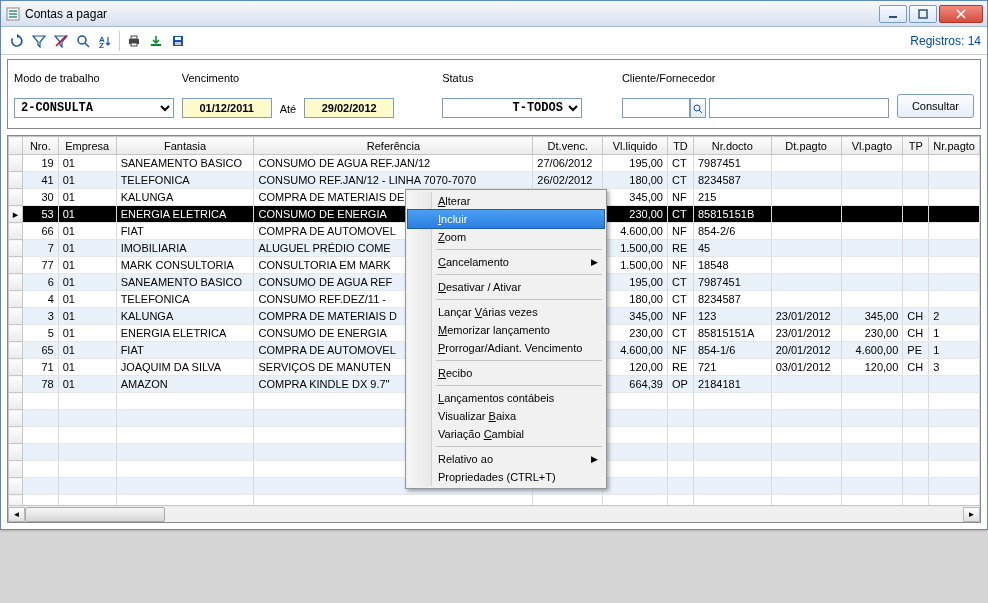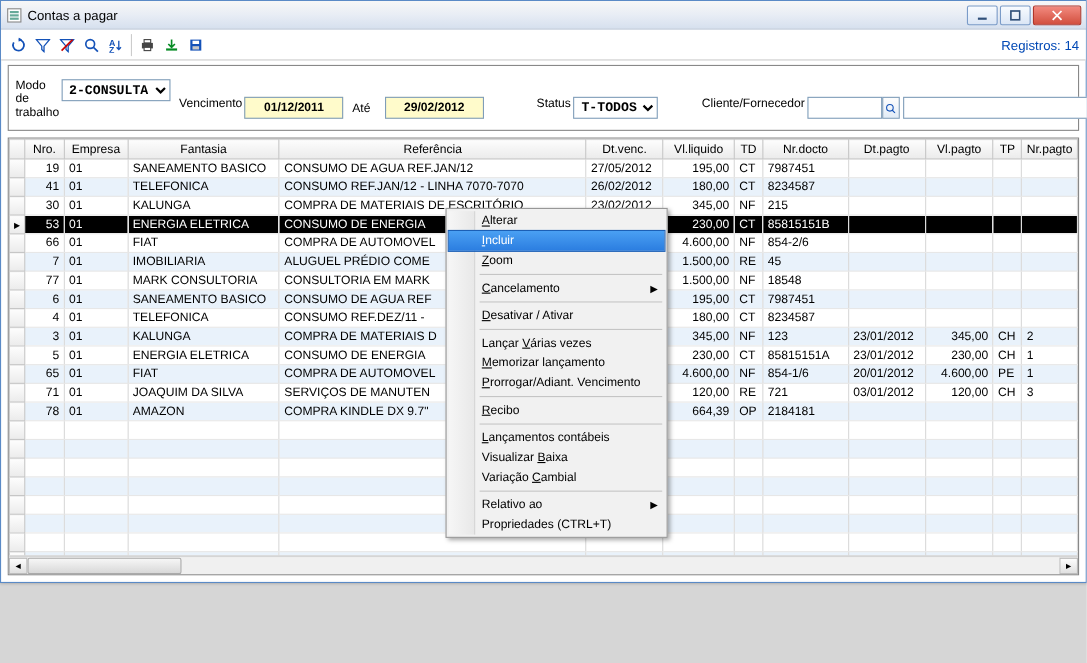--- a/index.html
+++ b/index.html
@@ -75,21 +75,21 @@
   .filterbar{
     background:#fff;
     border:1px solid #888;
     margin:4px 6px 6px 6px;
     padding:12px 6px 10px 6px;
     display:flex;
     align-items:flex-end;
     gap:8px;
     position:relative;
   }
-  .filter-field{display:flex;flex-direction:row;gap:2px;}
+  .filter-field{display:flex;flex-direction:column;gap:14px;}
   .filter-field label{font-size:11px;color:#000;}
   .filter-field select, .filter-field input[type=text]{
     font-family:Liberation Sans, sans-serif;font-size:11px;
     border:1px solid #7f9db9;
     height:20px;padding:0 2px;
     background:#fff;
   }
   select{background:#fff;}
   .dateinput{
     background:#fffbcb !important;
@@ -348,21 +348,21 @@
             <th>Nr.pagto</th>
           </tr>
         </thead>
         <tbody id="grid-body">
             <tr>
               <td class="rowhdr"></td>
               <td class="num">19</td>
               <td>01</td>
               <td>SANEAMENTO BASICO</td>
               <td>CONSUMO DE AGUA REF.JAN/12</td>
-              <td>27/05/2012</td>
+              <td>27/06/2012</td>
               <td class="num">195,00</td>
               <td>CT</td>
               <td>7987451</td>
               <td></td>
               <td class="num"></td>
               <td></td>
               <td></td>
             </tr>
             <tr>
               <td class="rowhdr"></td>

